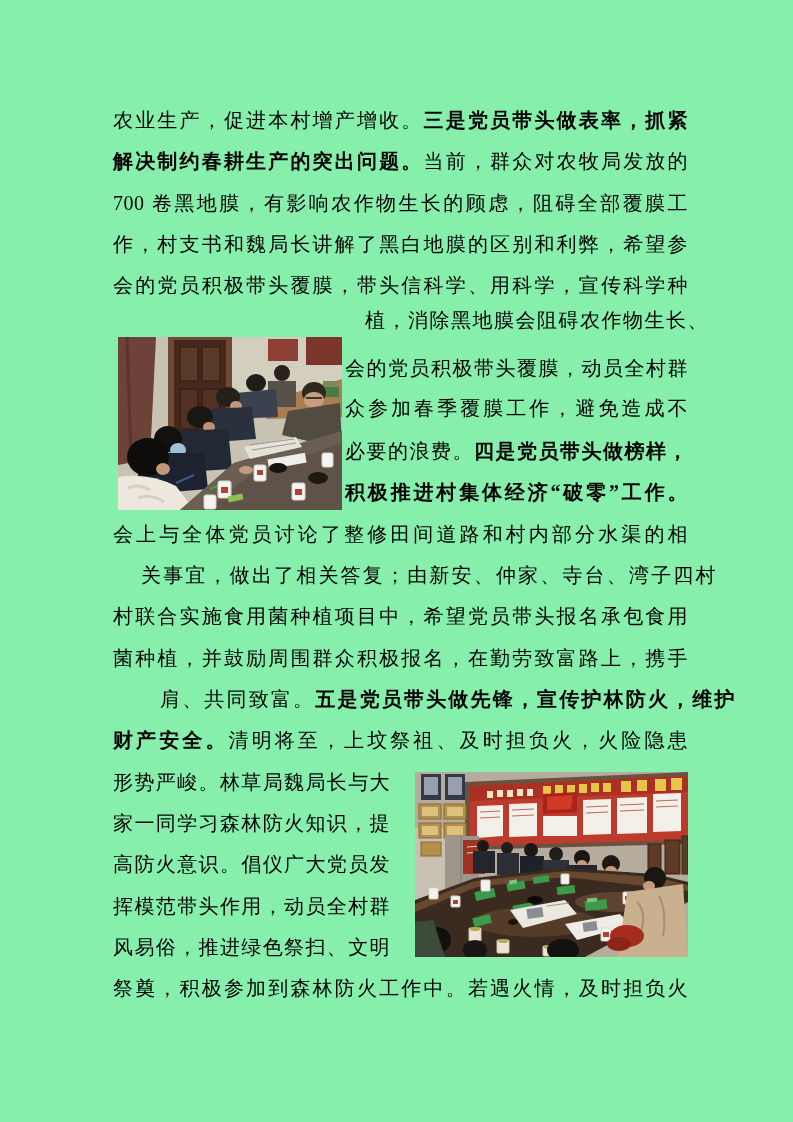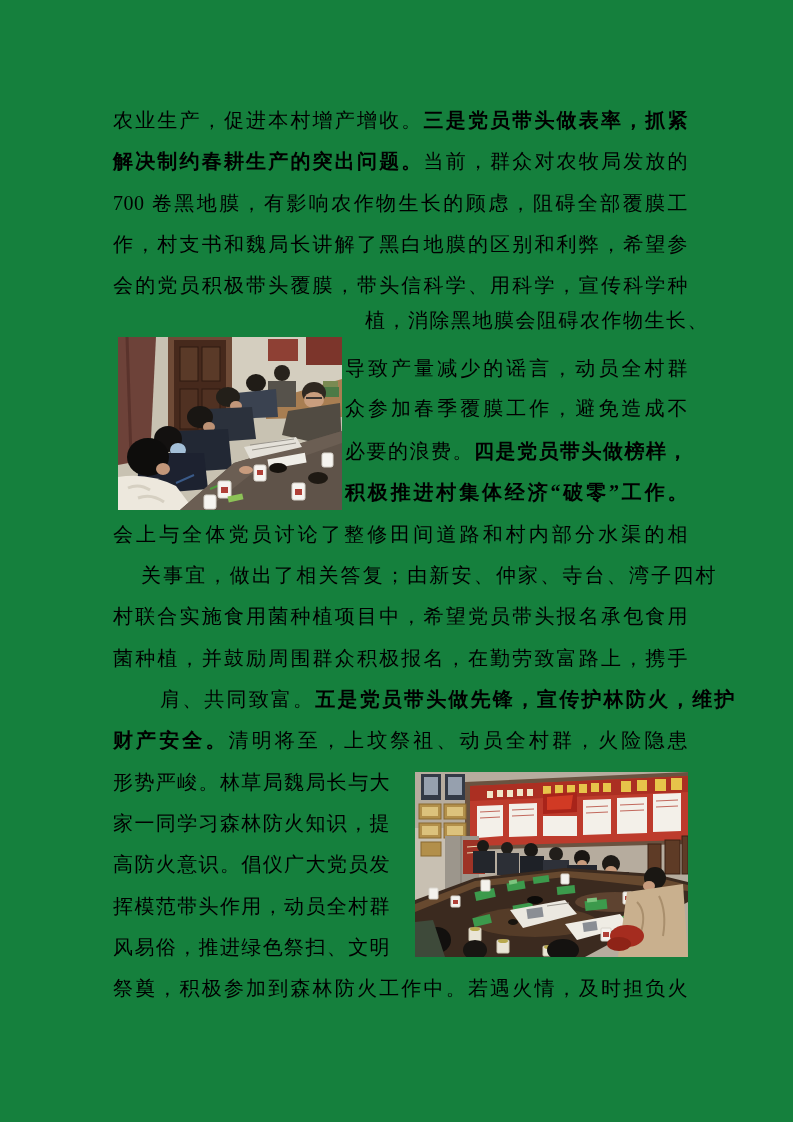--- a/index.html
+++ b/index.html
@@ -1,17 +1,17 @@
 <!DOCTYPE html>
 <html><head>
 <meta charset="utf-8">
 <style>
   html,body{margin:0;padding:0;background:#ffffff;}
   .page{
-    position:relative;width:793px;height:1122px;background:#15803d;overflow:hidden;
+    position:relative;width:793px;height:1122px;background:#86efac;overflow:hidden;
     font-family:"Liberation Serif","DejaVu Serif",serif;color:#000;
   }
   .tline{
     position:absolute;height:42px;line-height:42px;font-size:20px;
     text-align:justify;text-align-last:justify;text-justify:inter-character;
     color:#000;letter-spacing:0.5px;
   }
   .tline .seg{font-weight:400;}
   .tline .seg.bold{font-weight:700;}
   .photo{position:absolute;margin:0;padding:0;line-height:0;}
@@ -22,30 +22,30 @@
 
 <div class="page">
 
   <div id="text-layer">
       <div class="tline" style="left: 113px; width: 575px; top: 99px;"><span class="seg">农业生产，促进本村增产增收。</span><span class="seg bold">三是党员带头做表率，抓紧</span></div>
       <div class="tline" style="left: 113px; width: 575px; top: 140.35px;"><span class="seg bold">解决制约春耕生产的突出问题。</span><span class="seg">当前，群众对农牧局发放的</span></div>
       <div class="tline" style="left: 113px; width: 575px; top: 181.7px;"><span class="seg">700 卷黑地膜，有影响农作物生长的顾虑，阻碍全部覆膜工</span></div>
       <div class="tline" style="left: 113px; width: 575px; top: 223.05px;"><span class="seg">作，村支书和魏局长讲解了黑白地膜的区别和利弊，希望参</span></div>
       <div class="tline" style="left: 113px; width: 575px; top: 264.4px;"><span class="seg">会的党员积极带头覆膜，带头信科学、用科学，宣传科学种</span></div>
       <div class="tline" style="left: 345px; width: 343px; top: 299px; margin-left: 20px;"><span class="seg">植，消除黑地膜会阻碍农作物生长、</span></div>
-      <div class="tline" style="left: 345px; width: 343px; top: 347.1px;"><span class="seg">导致产量减少的谣言，动员全村群</span></div>
+      <div class="tline" style="left: 345px; width: 343px; top: 347.1px;"><span class="seg">会的党员积极带头覆膜，动员全村群</span></div>
       <div class="tline" style="left: 345px; width: 343px; top: 387px;"><span class="seg">众参加春季覆膜工作，避免造成不</span></div>
       <div class="tline" style="left: 345px; width: 343px; top: 429.8px;"><span class="seg">必要的浪费。</span><span class="seg bold">四是党员带头做榜样，</span></div>
       <div class="tline" style="left: 345px; width: 343px; top: 471.15px;"><span class="seg bold">积极推进村集体经济“破零”工作。</span></div>
       <div class="tline" style="left: 113px; width: 575px; top: 512.5px;"><span class="seg">会上与全体党员讨论了整修田间道路和村内部分水渠的相</span></div>
       <div class="tline" style="left: 113px; width: 575px; top: 553.85px; margin-left: 28px;"><span class="seg">关事宜，做出了相关答复；由新安、仲家、寺台、湾子四村</span></div>
       <div class="tline" style="left: 113px; width: 575px; top: 595.2px;"><span class="seg">村联合实施食用菌种植项目中，希望党员带头报名承包食用</span></div>
       <div class="tline" style="left: 113px; width: 575px; top: 636.55px;"><span class="seg">菌种植，并鼓励周围群众积极报名，在勤劳致富路上，携手</span></div>
       <div class="tline" style="left: 113px; width: 575px; top: 677.9px; margin-left: 47px;"><span class="seg">肩、共同致富。</span><span class="seg bold">五是党员带头做先锋，宣传护林防火，维护</span></div>
-      <div class="tline" style="left: 113px; width: 575px; top: 719.25px;"><span class="seg bold">财产安全。</span><span class="seg">清明将至，上坟祭祖、动员全村群，火险隐患</span></div>
+      <div class="tline" style="left: 113px; width: 575px; top: 719.25px;"><span class="seg bold">财产安全。</span><span class="seg">清明将至，上坟祭祖、及时担负火，火险隐患</span></div>
       <div class="tline" style="left: 113px; width: 277px; top: 760.6px;"><span class="seg">形势严峻。林草局魏局长与大</span></div>
       <div class="tline" style="left: 113px; width: 277px; top: 801.95px;"><span class="seg">家一同学习森林防火知识，提</span></div>
       <div class="tline" style="left: 113px; width: 277px; top: 843.3px;"><span class="seg">高防火意识。倡仪广大党员发</span></div>
       <div class="tline" style="left: 113px; width: 277px; top: 884.65px;"><span class="seg">挥模范带头作用，动员全村群</span></div>
       <div class="tline" style="left: 113px; width: 277px; top: 926px;"><span class="seg">风易俗，推进绿色祭扫、文明</span></div>
       <div class="tline" style="left: 113px; width: 575px; top: 967.35px;"><span class="seg">祭奠，积极参加到森林防火工作中。若遇火情，及时担负火</span></div>
     </div>
 
   <figure class="photo" style="left:118px;top:337px;width:224px;height:173px;">
     <svg width="224" height="173" viewBox="0 0 224 173">

